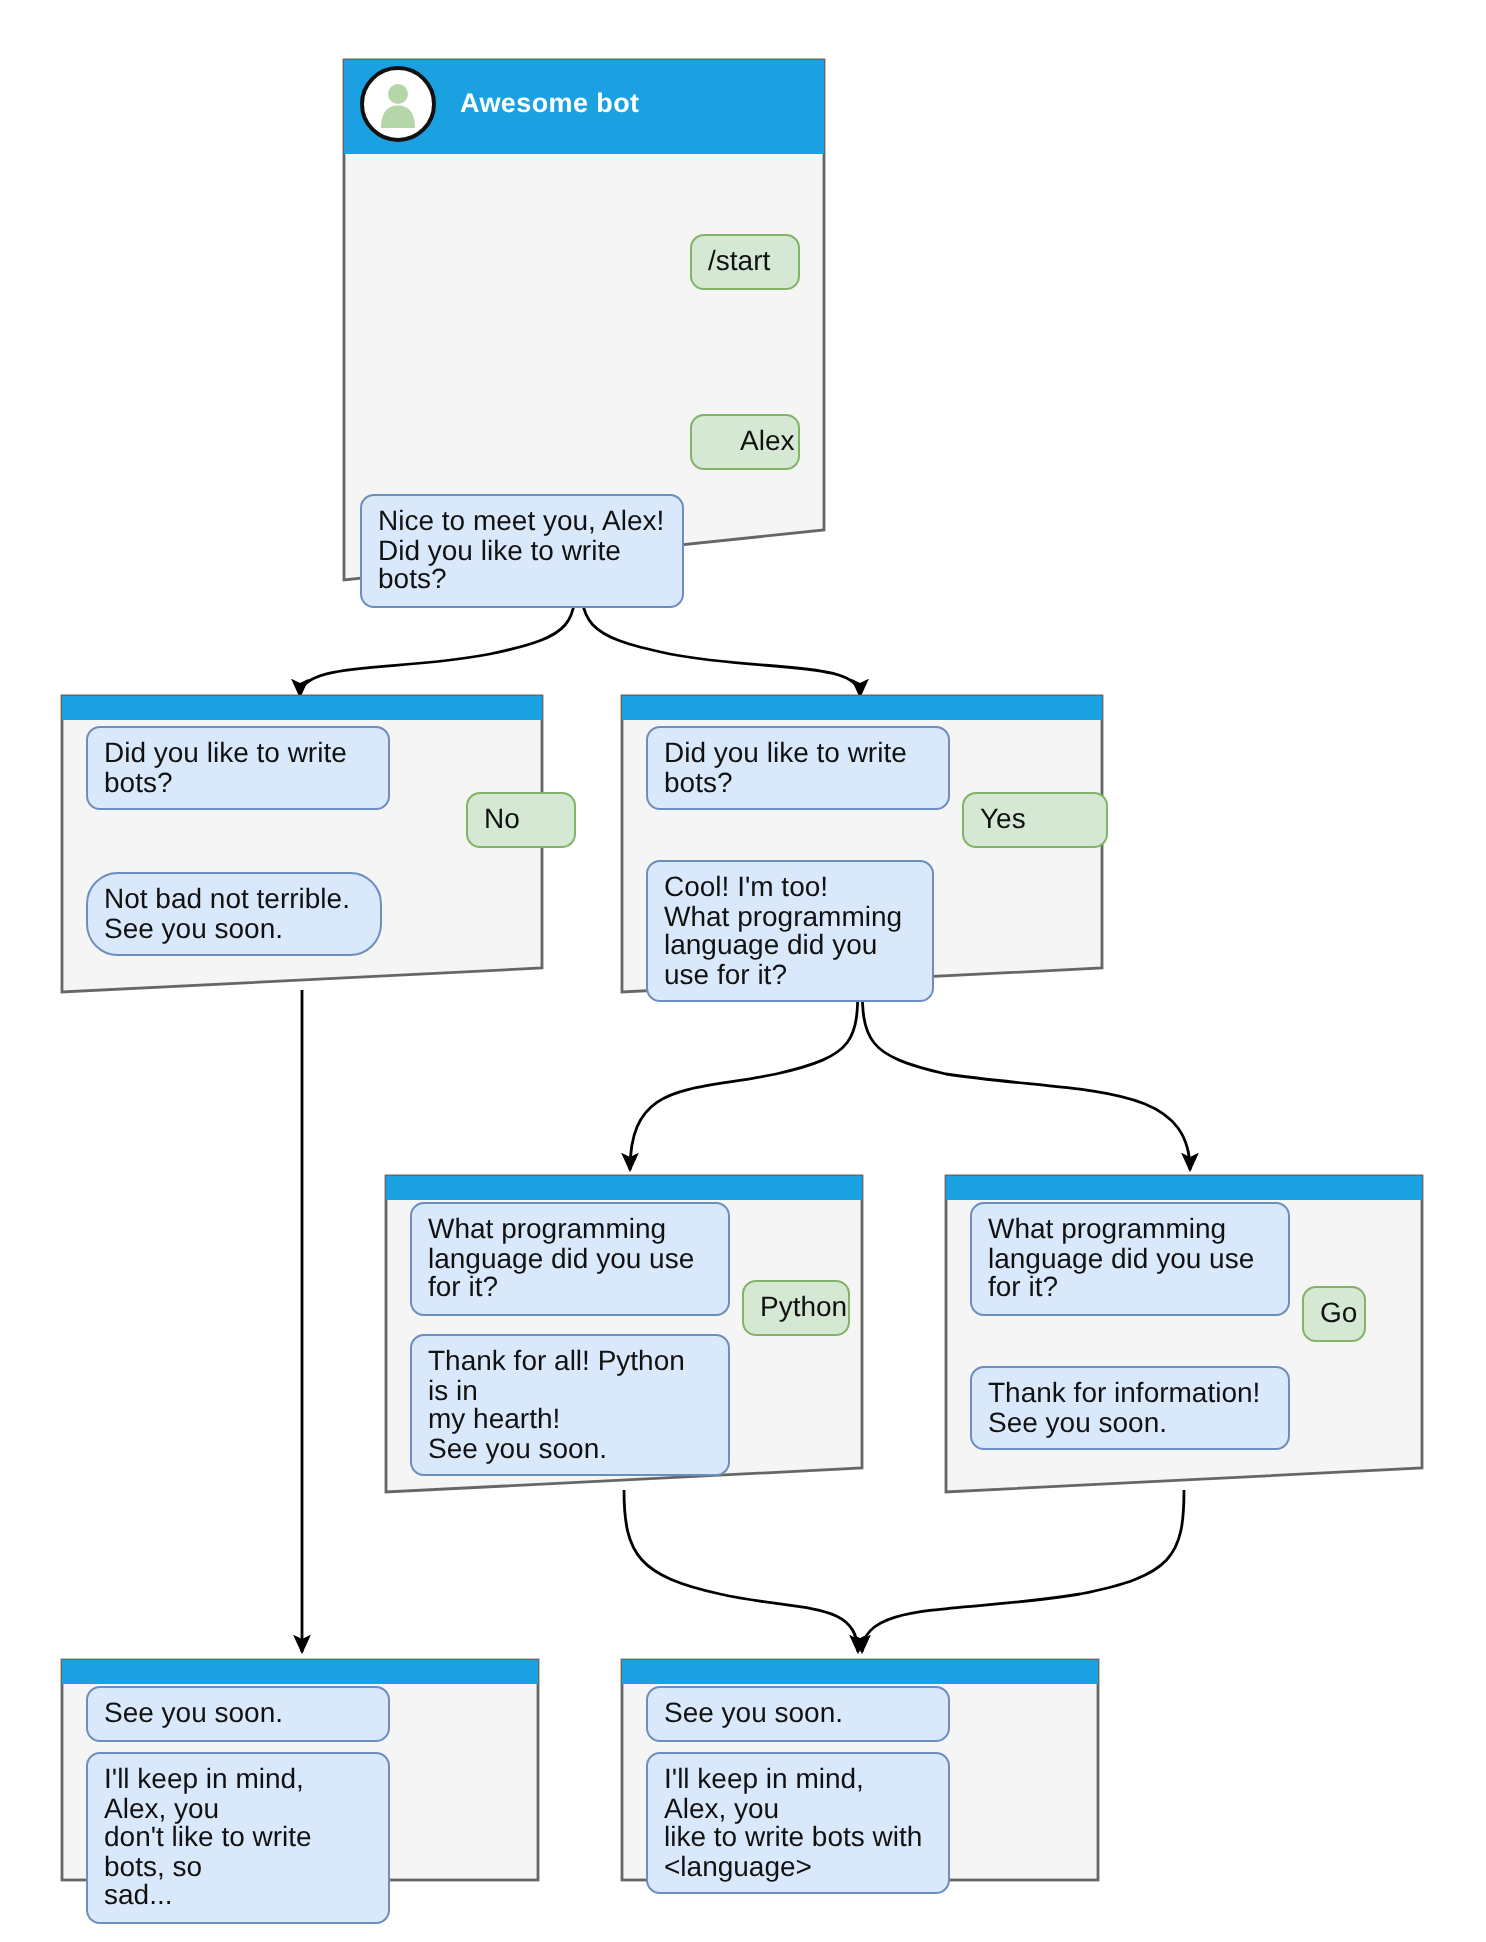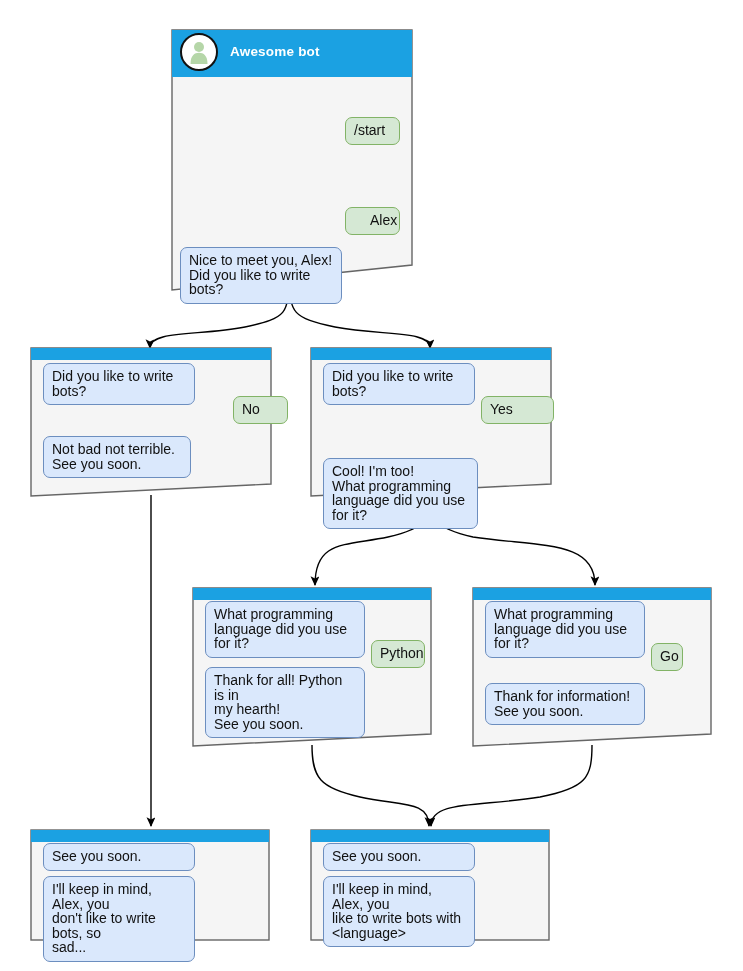--- a/index.html
+++ b/index.html
@@ -86,37 +86,37 @@
   <div class="node" style="left:29px;top:346px;width:244px;height:153px;">
     <svg class="shape" viewBox="0 0 244 153" preserveAspectRatio="none" xmlns="http://www.w3.org/2000/svg">
       <polygon points="2,2 242,2 242,138 2,150" fill="#f5f5f5" stroke="#666666" stroke-width="1.4"></polygon>
       <rect x="2" y="2" width="240" height="12" fill="#1ba1e2"></rect>
     </svg>
     <div class="content">
       <div class="hdr"></div>
       <div class="msgs">
         <div class="bubble bot" style="left:14px;top:5px;width:152px;">Did you like to write bots?</div>
         <div class="bubble usr" style="left:172px;top:38px;width:55px;margin-left:32px;">No</div>
-        <div class="bubble bot" style="left:14px;top:78px;width:148px;">Not bad not terrible.
+        <div class="bubble bot" style="left:14px;top:78px;width:148px;border-radius:16px;">Not bad not terrible.
 See you soon.</div>
       </div>
     </div>
   </div>
 
   <div class="node" style="left:309px;top:346px;width:244px;height:153px;">
     <svg class="shape" viewBox="0 0 244 153" preserveAspectRatio="none" xmlns="http://www.w3.org/2000/svg">
       <polygon points="2,2 242,2 242,138 2,150" fill="#f5f5f5" stroke="#666666" stroke-width="1.4"></polygon>
       <rect x="2" y="2" width="240" height="12" fill="#1ba1e2"></rect>
     </svg>
     <div class="content">
       <div class="hdr"></div>
       <div class="msgs">
         <div class="bubble bot" style="left:14px;top:5px;width:152px;">Did you like to write bots?</div>
         <div class="bubble usr" style="left:172px;top:38px;width:73px;">Yes</div>
-        <div class="bubble bot" style="left:14px;top:72px;width:155px;margin-top:28px;">Cool! I'm too!
+        <div class="bubble bot" style="left:14px;top:72px;width:144px;">Cool! I'm too!
 What programming
 language did you use for it?</div>
       </div>
     </div>
   </div>
 
   <div class="node" style="left:191px;top:586px;width:242px;height:163px;">
     <svg class="shape" viewBox="0 0 242 163" preserveAspectRatio="none" xmlns="http://www.w3.org/2000/svg">
       <polygon points="2,2 240,2 240,148 2,160" fill="#f5f5f5" stroke="#666666" stroke-width="1.4"></polygon>
       <rect x="2" y="2" width="238" height="12" fill="#1ba1e2"></rect>

